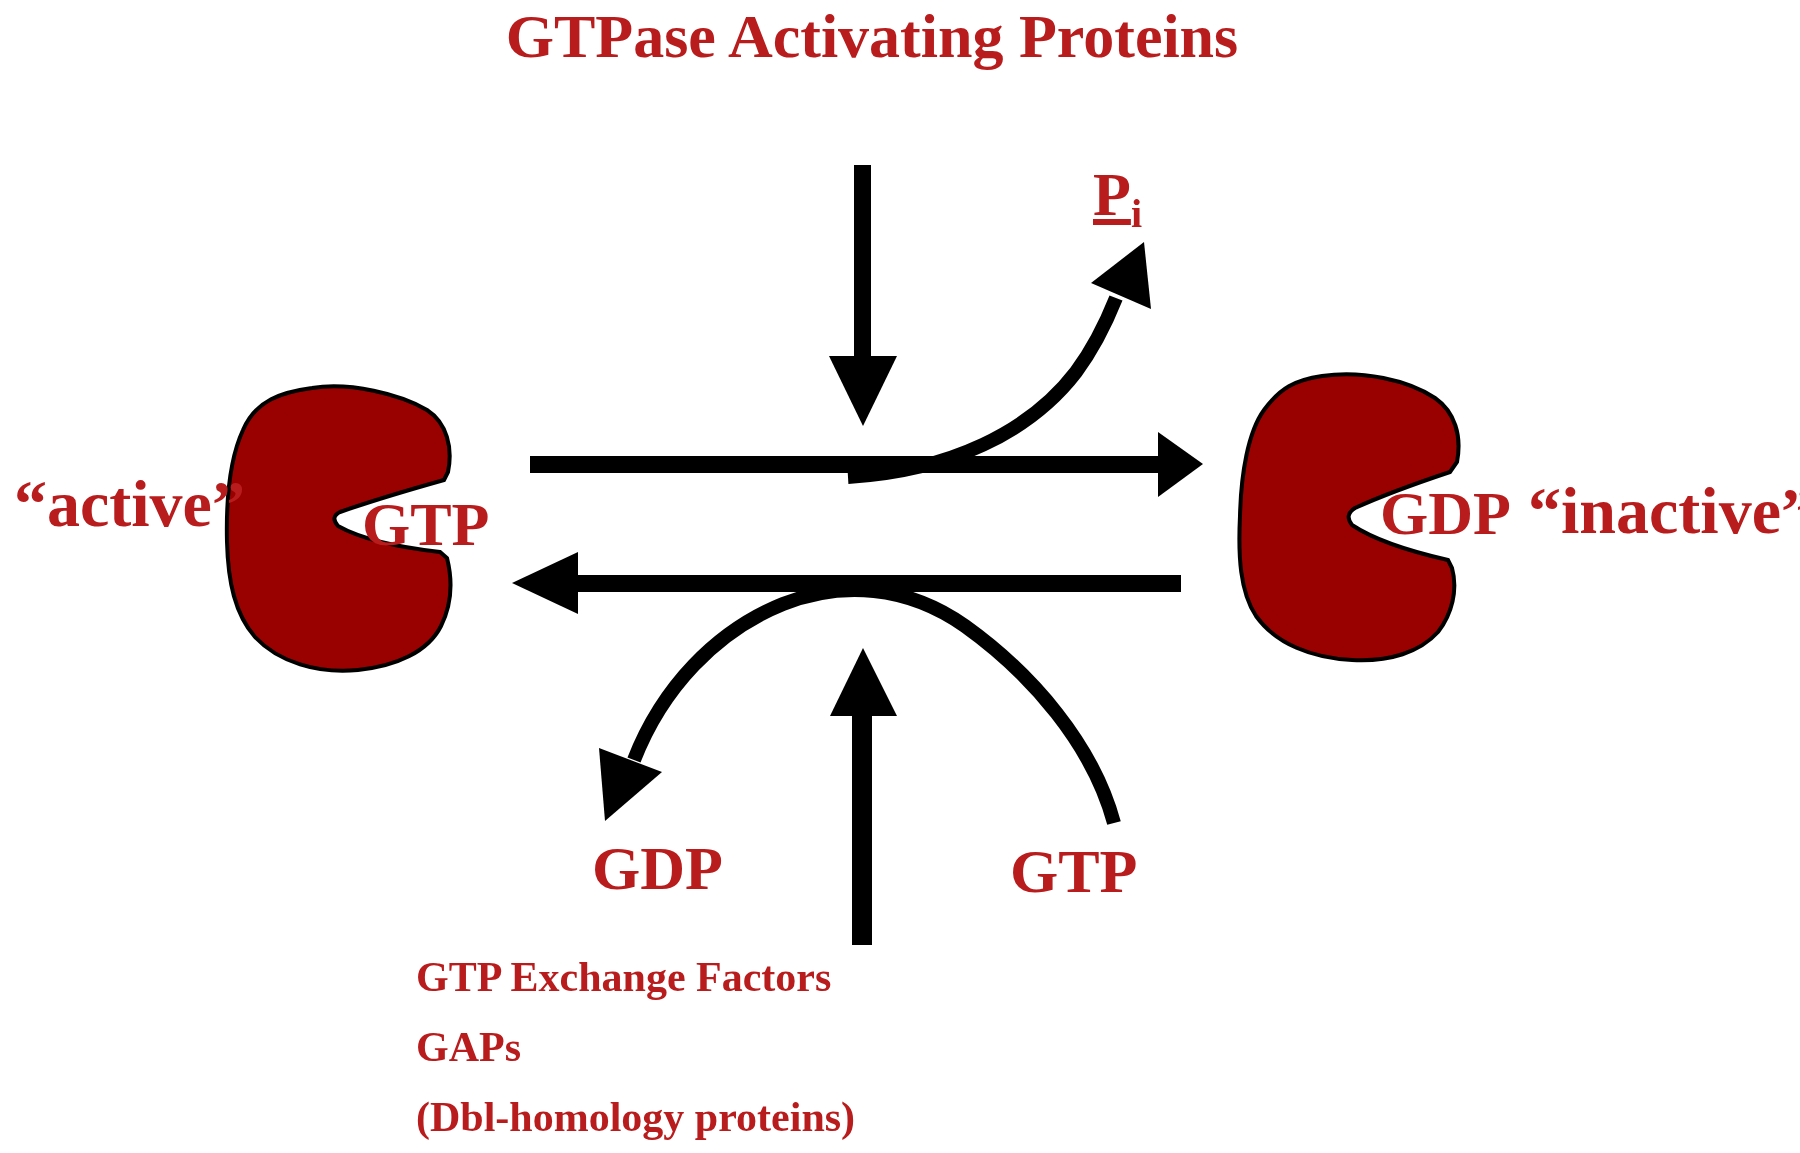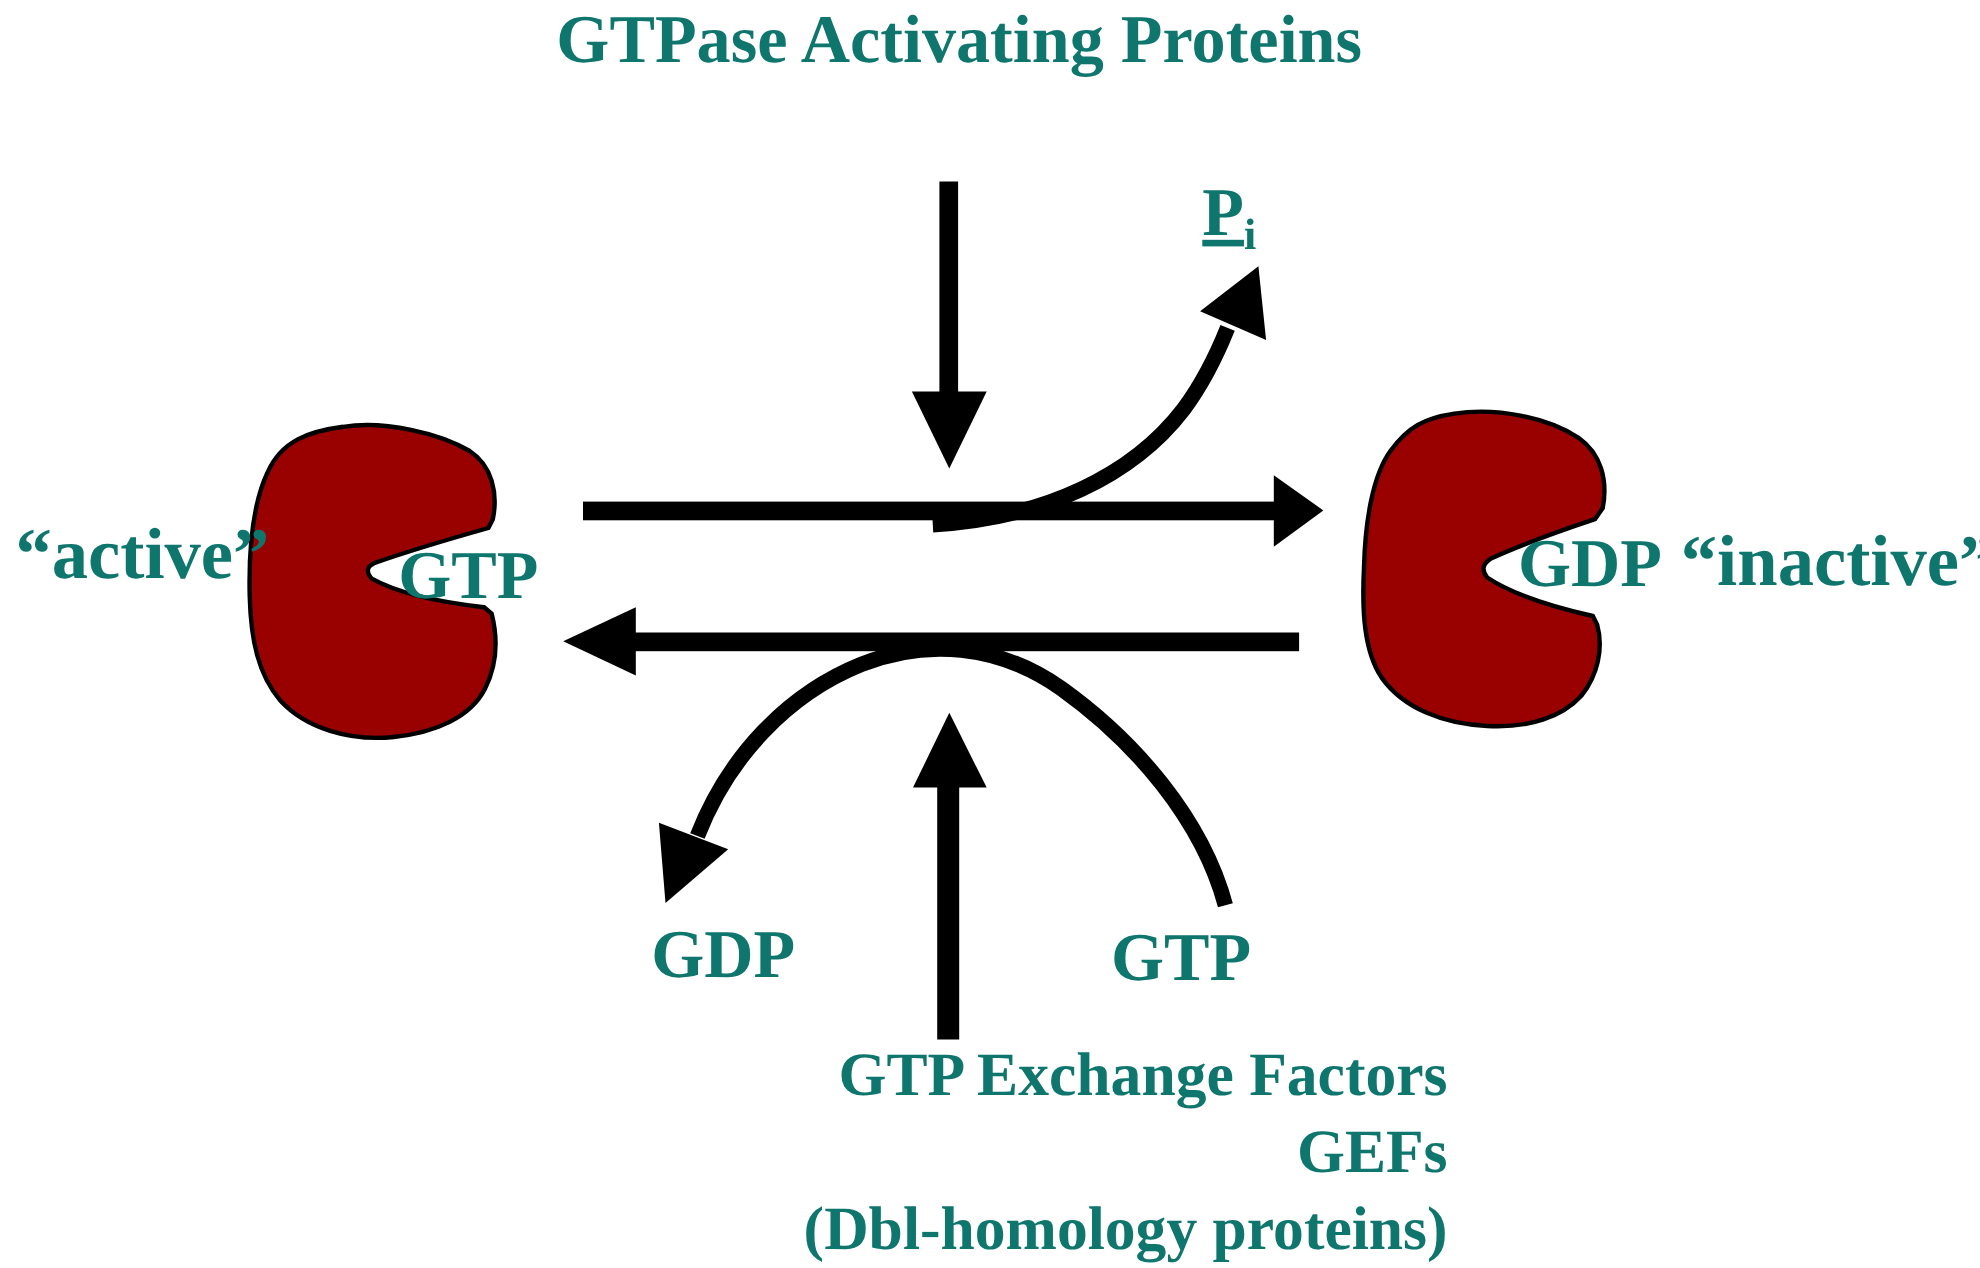--- a/index.html
+++ b/index.html
@@ -2,21 +2,21 @@
 <html><head>
 <meta charset="utf-8">
 <style>
   html,body{margin:0;padding:0;background:#ffffff;}
   .stage{
     position:relative;
     width:1800px;height:1153px;
     background:#ffffff;
     overflow:hidden;
     font-family:"Liberation Serif","DejaVu Serif",serif;
-    color:#0f766e;
+    color:#b91c1c;
   }
   .stage svg{position:absolute;left:0;top:0;}
   .label{
     position:absolute;
     font-weight:bold;
     white-space:nowrap;
     line-height:1;
   }
   .title{
     left:400px;top:0px;width:944px;
@@ -26,22 +26,22 @@
   .pi-label{left:1093px;top:163px;font-size:62px;text-decoration:underline;}
   .pi-label .sub{font-size:40px;vertical-align:-12px;}
   .active-label{left:14px;top:471px;font-size:66px;}
   .gtp-bound{left:362px;top:493px;font-size:62px;}
   .gdp-bound{left:1380px;top:482px;font-size:62px;}
   .inactive-label{left:1528px;top:478px;font-size:66px;}
   .gdp-released{left:592px;top:837px;font-size:62px;}
   .gtp-incoming{left:1010px;top:840px;font-size:62px;}
   .gef-title{
     left:416px;top:942px;width:900px;
-    text-align:right;
-    font-size:56px;line-height:70px;
+    text-align:left;
+    font-size:42px;line-height:70px;
   }
 </style>
 </head>
 <body>
 
 <div class="stage">
 
   <svg width="1800" height="1153" viewBox="0 0 1800 1153">
 
     <g fill="#000000">
@@ -120,17 +120,17 @@
   <div class="label gdp-bound">GDP</div>
 
   <div class="label inactive-label">“inactive”</div>
 
   <div class="label gdp-released">GDP</div>
 
   <div class="label gtp-incoming">GTP</div>
 
   <div class="label gef-title">
     <div>GTP Exchange Factors</div>
-    <div>GEFs</div>
+    <div>GAPs</div>
     <div>(Dbl-homology proteins)</div>
   </div>
 
 </div>
 
 </body></html>

